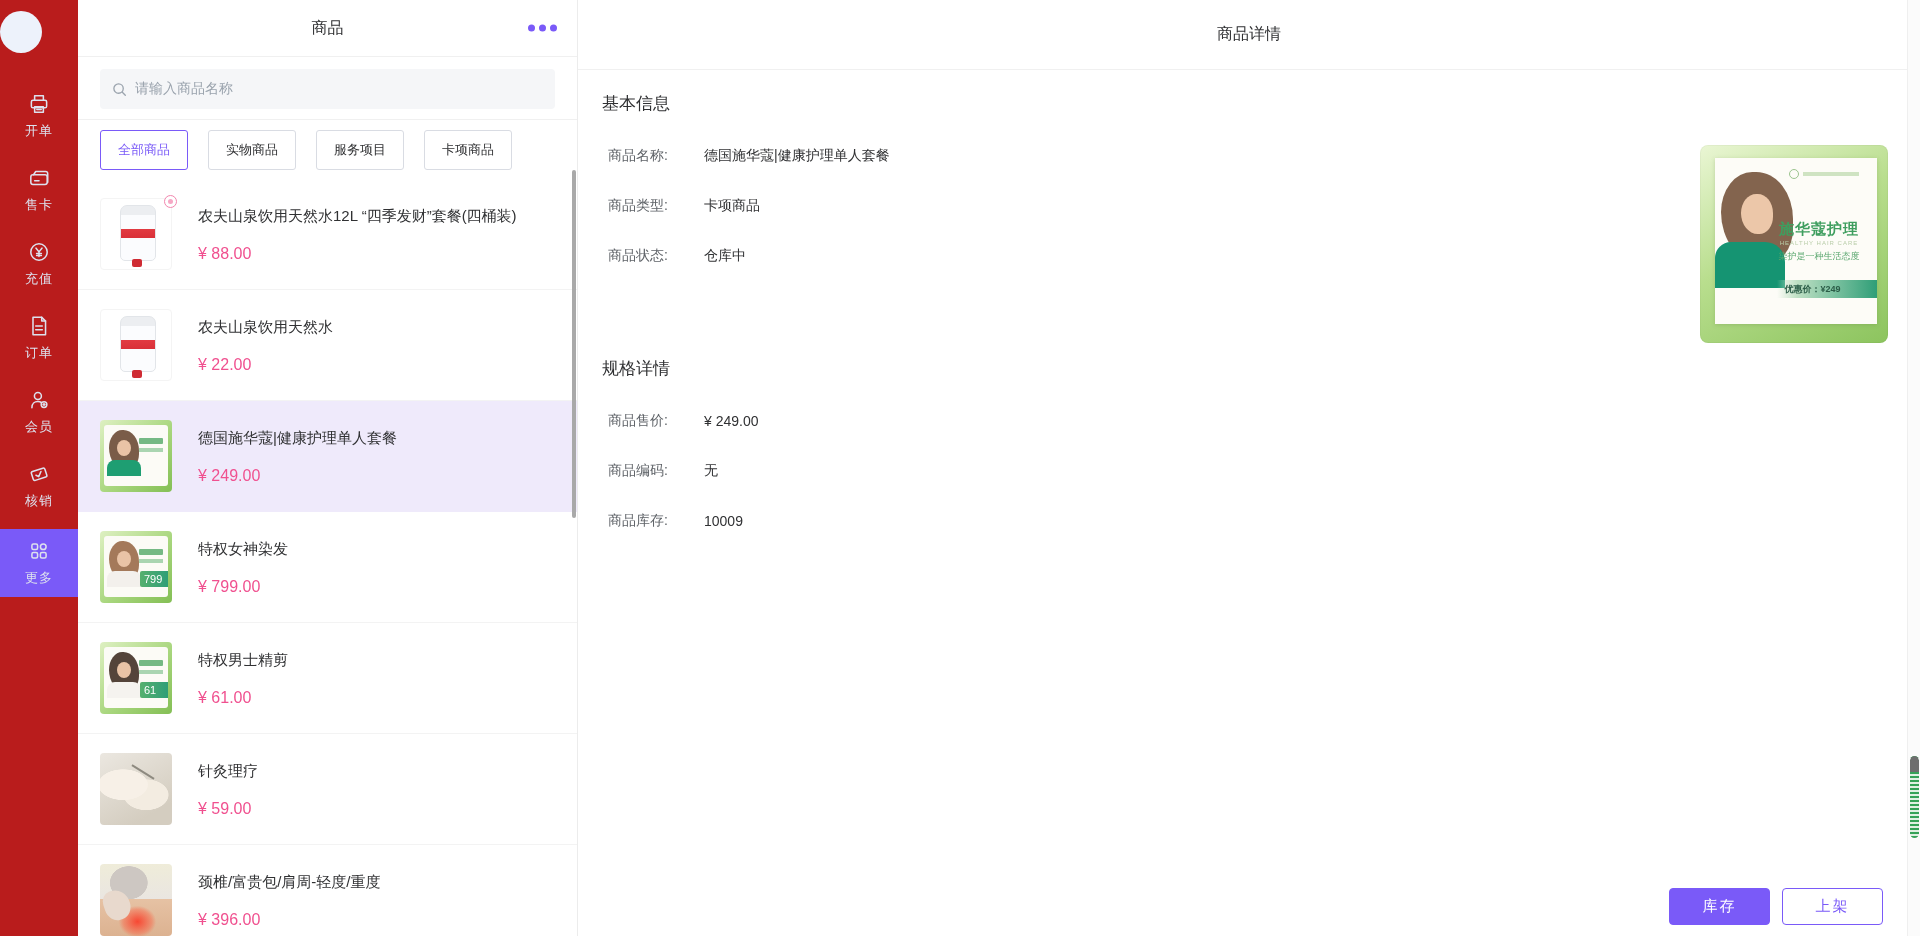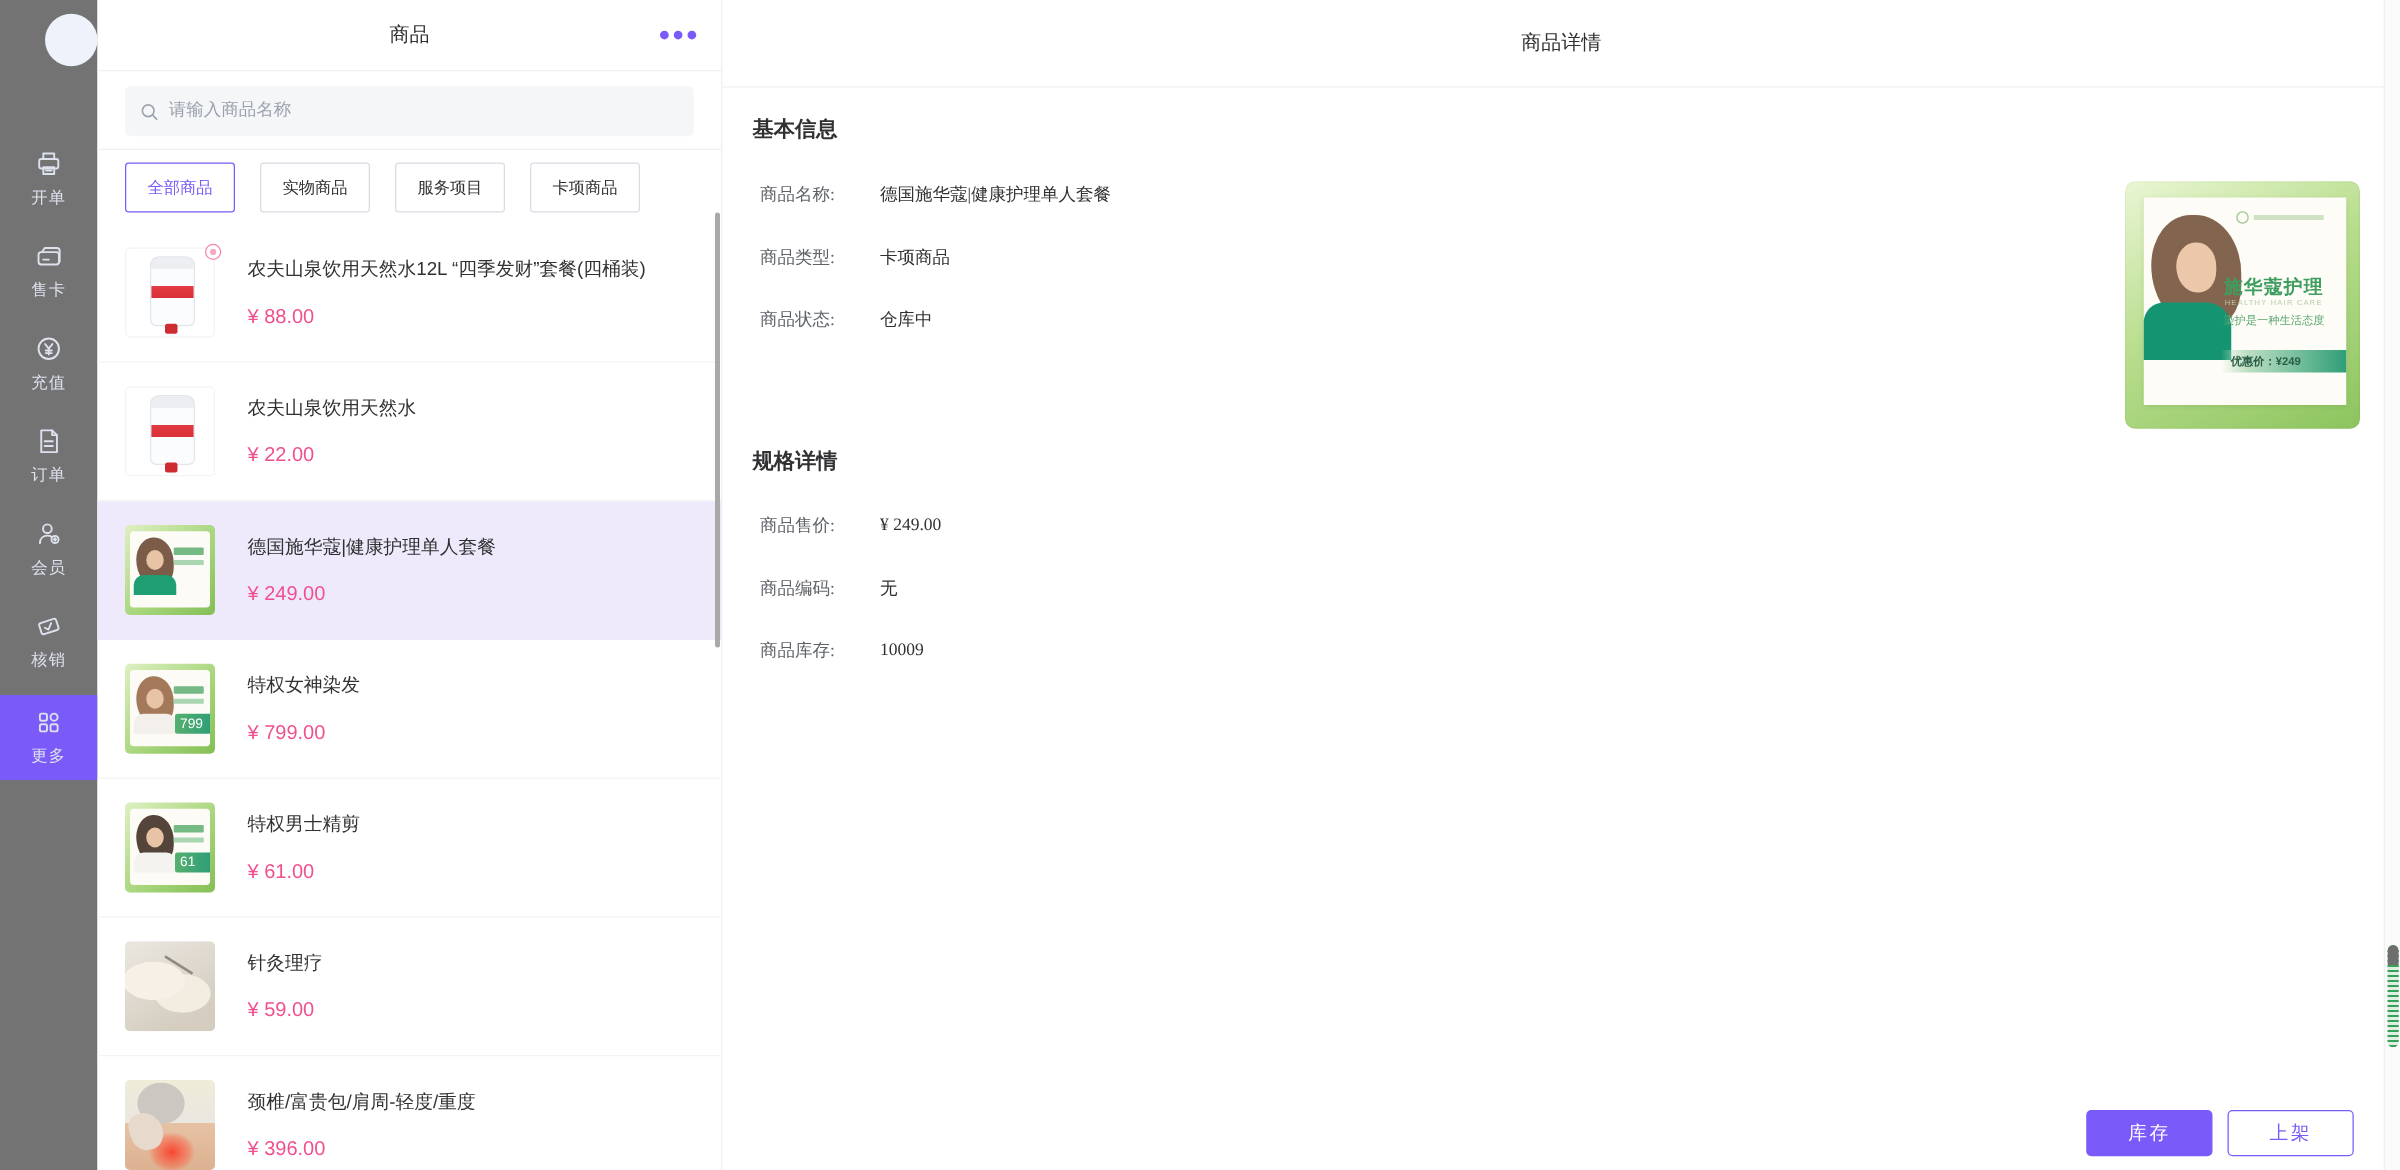--- a/index.html
+++ b/index.html
@@ -1,21 +1,21 @@
 <!DOCTYPE html>
 <html><head>
 <meta charset="utf-8">
 <style>
   * { box-sizing: border-box; margin: 0; padding: 0; }
   html,body { width:1920px; height:936px; overflow:hidden; }
   body { font-family:"Liberation Sans","DejaVu Sans",sans-serif; background:#fff; color:#303133; }
   .app { position:relative; width:1920px; height:936px; display:flex; }
 
   
-  .sidebar { width:78px; height:100%; background:#737373; flex:none; display:flex; flex-direction:column; align-items:flex-end;gap:27px; }
+  .sidebar { width:78px; height:100%; background:#b91c1c; flex:none; display:flex; flex-direction:column; align-items:flex-start; }
   .avatar { width:42px; height:42px; border-radius:50%; background:#edf2fb; margin-top:11px; }
   .nav { margin-top:32px; width:100%; }
   .nav-item { width:100%; height:62px; margin-bottom:12px; display:flex; flex-direction:column; align-items:center; justify-content:center; cursor:pointer; }
   .nav-item .nav-icon { width:24px; height:24px; display:block; }
   .nav-item .nav-label { margin-top:6px; font-size:13px; color:#dde1ee; letter-spacing:1px; }
   .nav-item.active { background:#7a5af8; height:68px; margin-bottom:9px; }
   .nav-item svg { stroke:#dde1ee; fill:none; stroke-width:1.4; stroke-linecap:round; stroke-linejoin:round; }
 
   
   .list-panel { width:500px; height:100%; flex:none; border-right:1px solid #ececec; position:relative; background:#fff; }
@@ -77,24 +77,24 @@
       linear-gradient(180deg,#efecd9 0%,#eae6e1 48%,#e6c2a4 48%,#dcb291 100%); }
   .t-neck .art::before { content:""; position:absolute; left:4px; top:26px; width:26px; height:30px; background:#e8d9cd; border-radius:40% 60% 50% 50%; transform:rotate(-18deg); }
 
   .list-scrollbar { position:absolute; top:170px; right:1px; width:4px; height:348px; background:#a9a9a9; border-radius:2px; }
 
   
   .detail-panel { flex:1; position:relative; background:#fff; }
   .detail-header { height:70px; border-bottom:1px solid #f0f0f0; display:flex; align-items:center; justify-content:center; }
   .detail-title { font-size:16px; font-weight:500; color:#303133; }
   .detail-body { position:relative; padding:22px 0 0 24px; height:calc(100% - 62px); }
-  .sec-title { font-size:17px; color:#303133; font-weight:700; }
+  .sec-title { font-size:17px; color:#303133; font-weight:400; }
   .sec-title.second { margin-top:92px; }
   .rows { padding-left:6px; }
-  .drow { display:flex; margin-top:32px; font-size:14px; height:18px; align-items:center;font-family:Liberation Serif, serif; }
+  .drow { display:flex; margin-top:32px; font-size:14px; height:18px; align-items:center; }
   .drow .dlabel { color:#5f6368; width:96px; flex:none; }
   .drow .dvalue { color:#303133; }
 
   .p-image { position:absolute; top:75px; right:32px; width:188px; height:198px; border-radius:8px;
     background:linear-gradient(150deg,#eaf6d4 0%,#b9de8e 45%,#8cc45e 100%); box-shadow:0 0 0 1px rgba(0,0,0,.03) inset; }
   .p-card { position:absolute; inset:13px 11px 19px 15px; background:#fdfcf7; box-shadow:0 1px 4px rgba(90,120,60,.25); }
   .p-hair { position:absolute; left:6px; top:14px; width:72px; height:92px; background:#83644e; border-radius:46% 54% 40% 60%; }
   .p-hair::before { content:""; position:absolute; left:20px; top:22px; width:32px; height:40px; background:#ecc7a9; border-radius:50% 50% 45% 55%; }
   .p-hair::after { content:""; position:absolute; left:-6px; top:70px; width:70px; height:46px; background:#159472; border-radius:16px 20px 0 0; }
   .p-logo { position:absolute; right:18px; top:12px; width:70px; height:8px; display:flex; align-items:center; gap:4px; }

